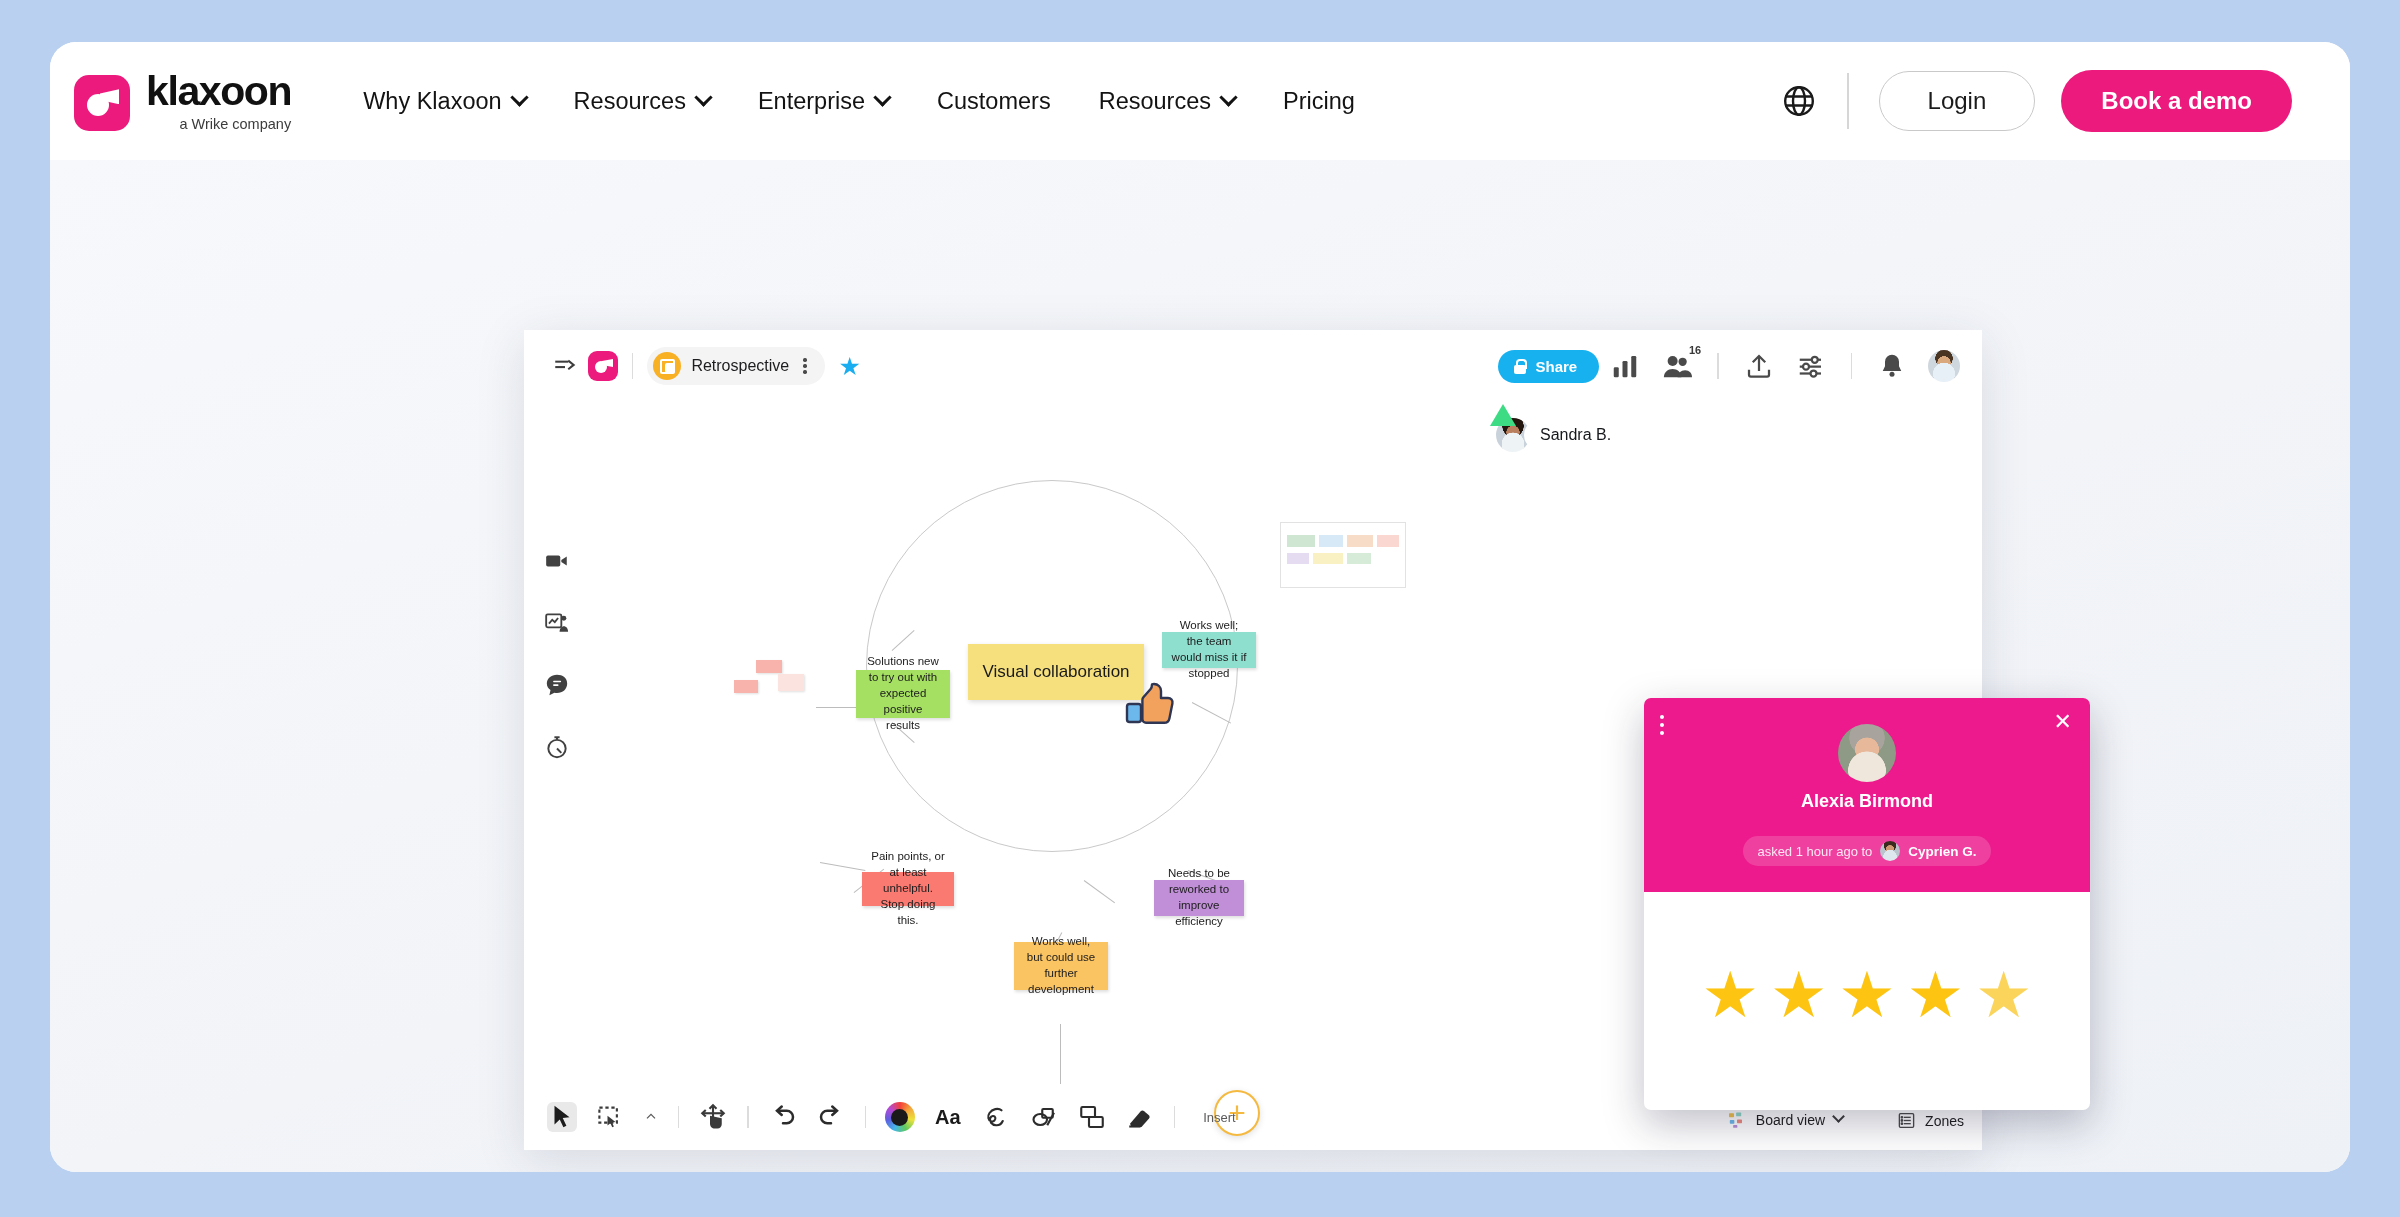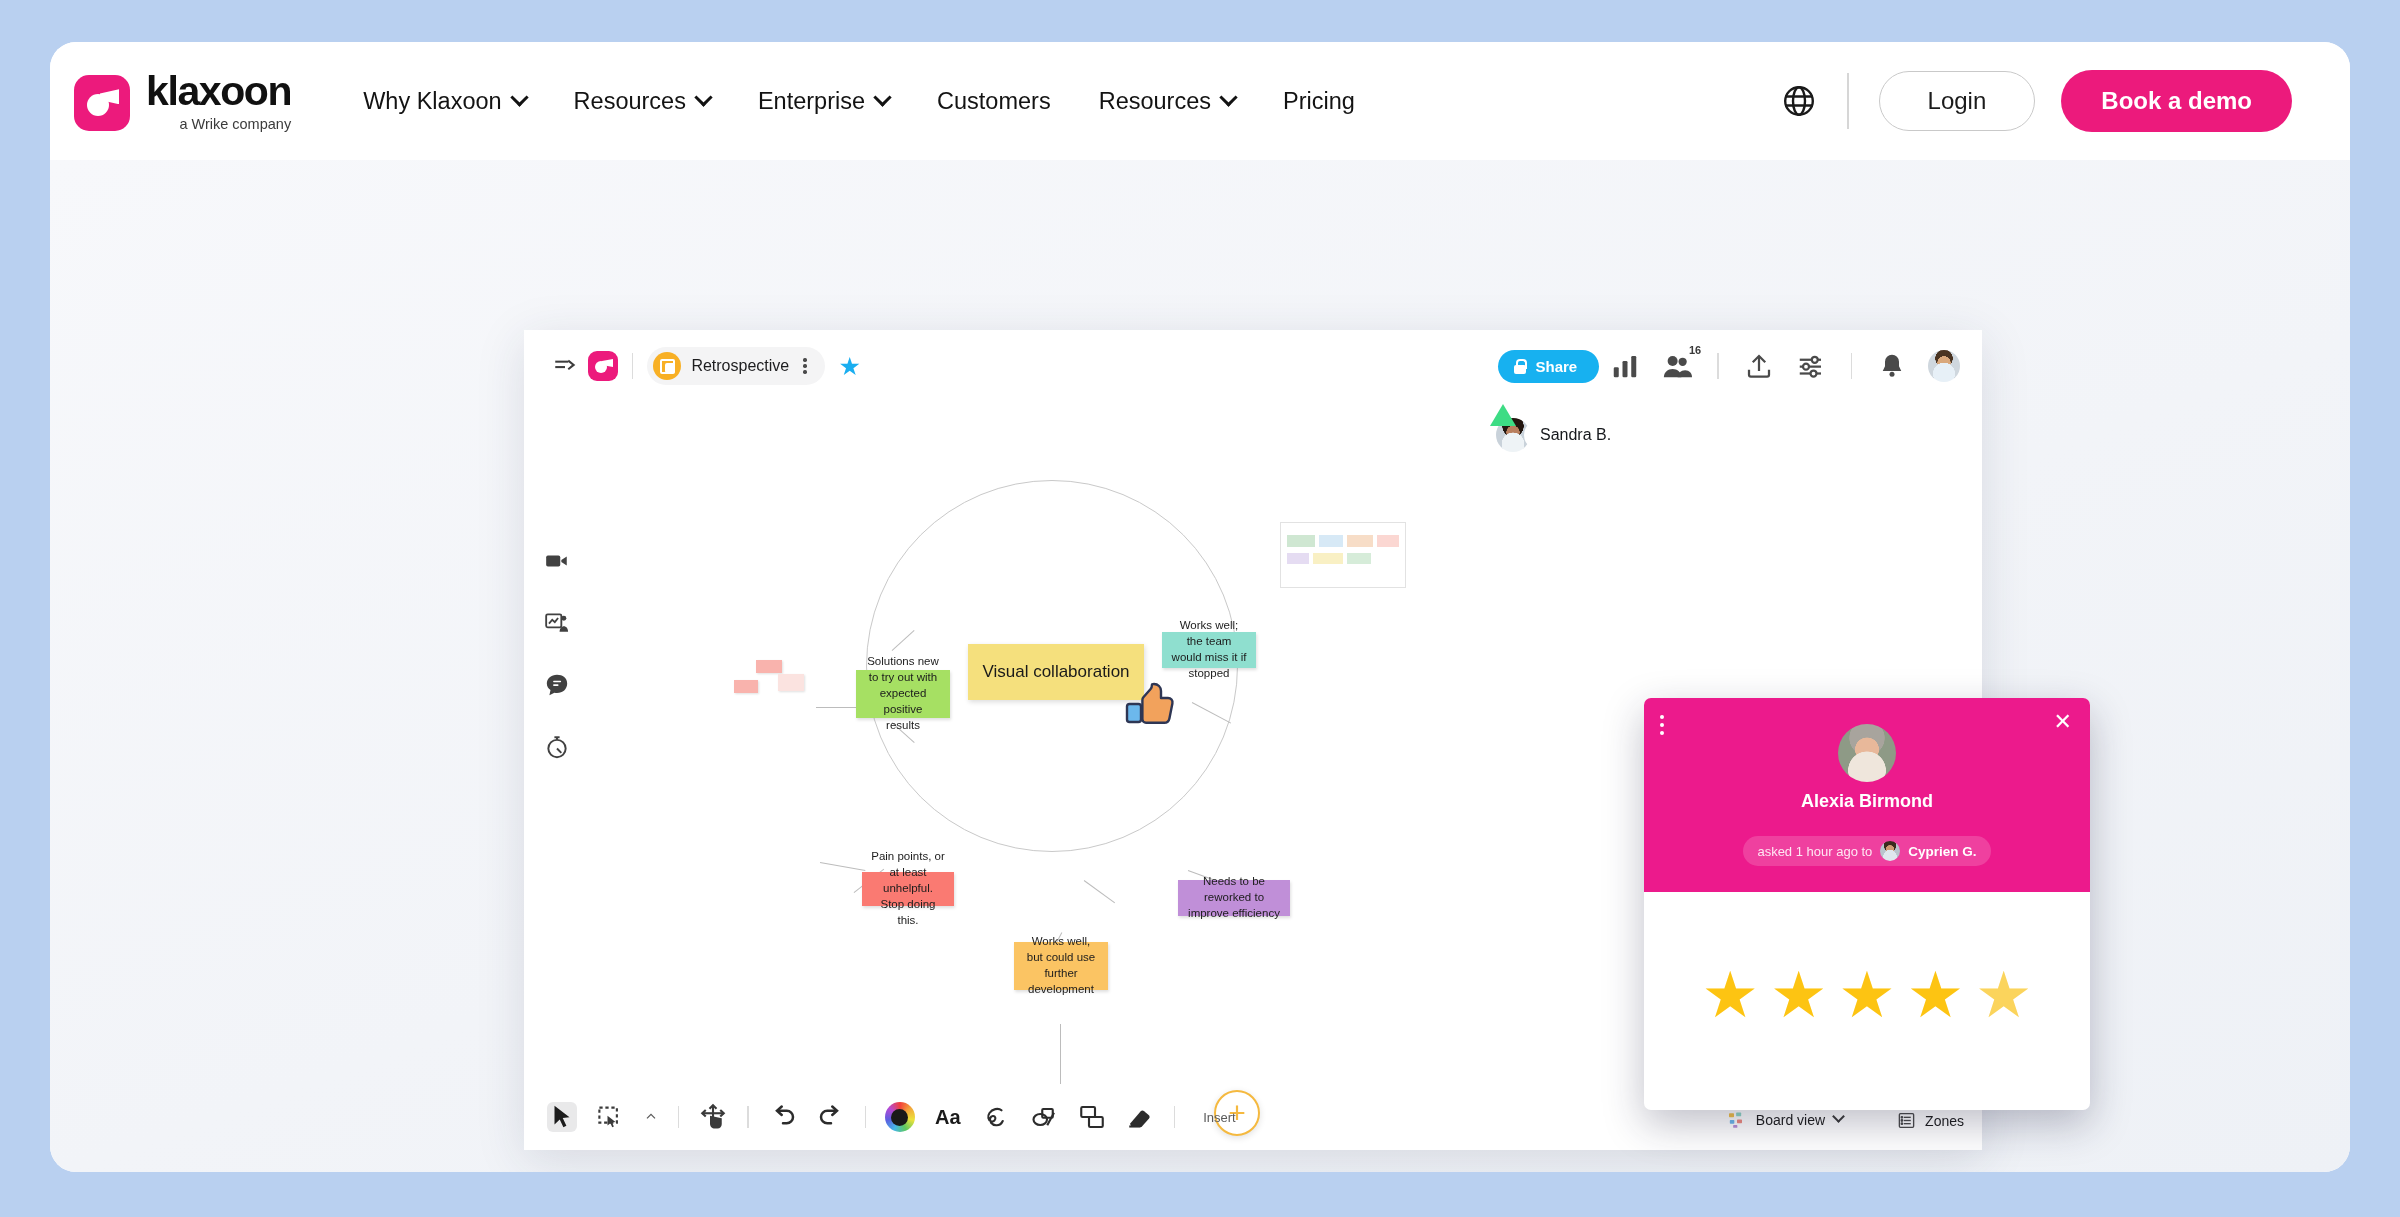--- a/index.html
+++ b/index.html
@@ -436,21 +436,21 @@
         <div class="conn" style="left:330px; top:490px; width:38px; transform:rotate(-38deg);"></div>
         <div class="conn" style="left:522px; top:560px; width:34px; transform:rotate(-62deg);"></div>
         <div class="conn" style="left:560px; top:478px; width:38px; transform:rotate(36deg);"></div>
         <div class="conn" style="left:664px; top:468px; width:40px; transform:rotate(20deg);"></div>
         <div class="conn" style="left:296px; top:460px; width:46px; transform:rotate(10deg);"></div>
         <div class="conn" style="left:536px; top:622px; width:1.3px; height:60px; background:#bcbcbc;"></div>
 
         <div class="note note-green" style="left:332px; top:268px; width:94px; height:48px;">Solutions new to try out with expected positive results</div>
         <div class="note note-teal" style="left:638px; top:230px; width:94px; height:36px;">Works well; the team would miss it if stopped</div>
         <div class="note note-red" style="left:338px; top:470px; width:92px; height:34px;">Pain points, or at least unhelpful. Stop doing this.</div>
-        <div class="note note-purple" style="left:654px; top:478px; width:112px; height:36px;">Needs to be reworked to improve efficiency</div>
+        <div class="note note-purple" style="left:630px; top:478px; width:90px; height:36px;">Needs to be reworked to improve efficiency</div>
         <div class="note note-orange" style="left:490px; top:540px; width:94px; height:48px;">Works well, but could use further development</div>
 
         <div class="center-card">Visual collaboration</div>
 
         <svg class="thumb" viewBox="0 0 52 46">
           <path d="M30 4c4 0 7 3 7 7v7h7c3 0 5 2.4 4.4 5.4l-3 15c-.5 2.6-2.6 4.4-5.2 4.4H22c-2 0-3.6-1.6-3.6-3.6V20c0-1 .4-2 1-2.7l7-8C27.4 8 28 6 28 4.4 28 4.2 29 4 30 4z" fill="#f2a25c" stroke="#2e3654" stroke-width="2.4" stroke-linejoin="round"></path>
           <rect x="3" y="24" width="14" height="18" rx="2.6" fill="#6cb8ec" stroke="#2e3654" stroke-width="2.4"></rect>
         </svg>
 
         <div class="mini-frame">

